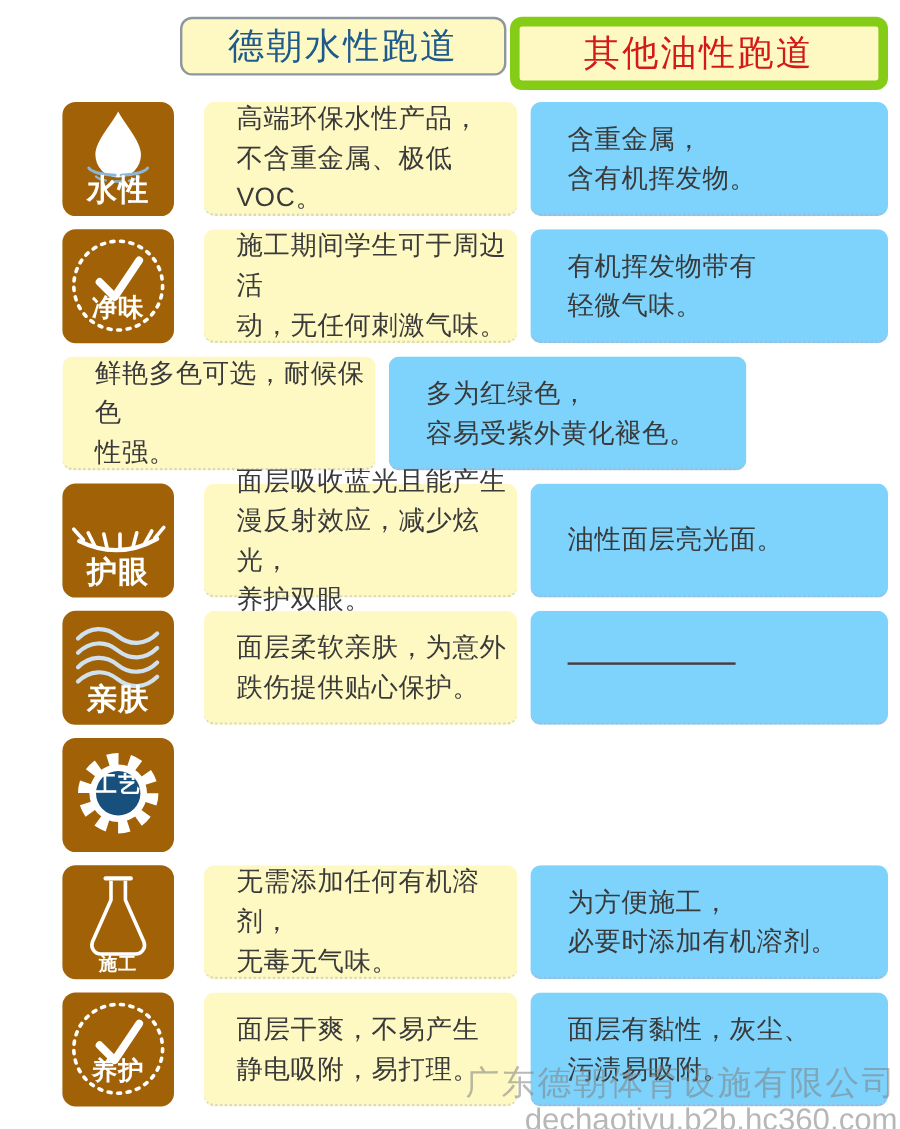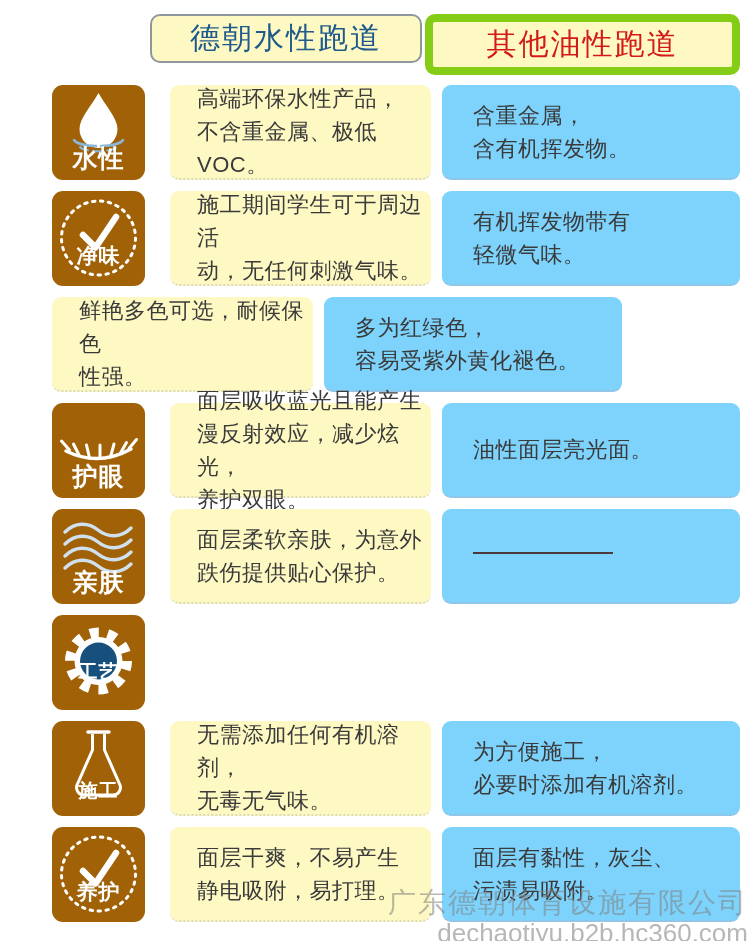--- a/index.html
+++ b/index.html
@@ -21,22 +21,22 @@
   .icon-box{
     position:relative;flex:0 0 93px;width:93px;height:95px;margin-right:25px;
     background:#a16207;border-radius:11px;
   }
   .icon-box svg{position:absolute;left:0;top:0;}
   .icon-label{
     position:absolute;left:0;right:0;text-align:center;color:#ffffff;font-weight:bold;
   }
   .label-below{bottom:5px;font-size:25px;letter-spacing:1px;}
   .label-circle{top:51px;font-size:21px;letter-spacing:1px;}
-  .label-gear{top:44px;font-size:19px;letter-spacing:1px;}
-  .label-flask{top:57px;font-size:19px;letter-spacing:1px;font-family:Liberation Mono, monospace;}
+  .label-gear{top:26px;font-size:19px;letter-spacing:1px;}
+  .label-flask{top:73px;font-size:15px;letter-spacing:1px;font-family:Liberation Mono, monospace;}
   .cell{
     display:flex;align-items:center;border-radius:9px;
     border-bottom:2px dotted rgba(150,160,172,.35);
     box-sizing:border-box;
   }
   .cell p{
     margin:0;font-size:22px;line-height:33px;color:#3a3a3a;
     white-space:pre-line;letter-spacing:0.5px;
   }
   .cell.mid{width:261px;margin-right:11px;background:#fef9c3;padding-left:27px;}

